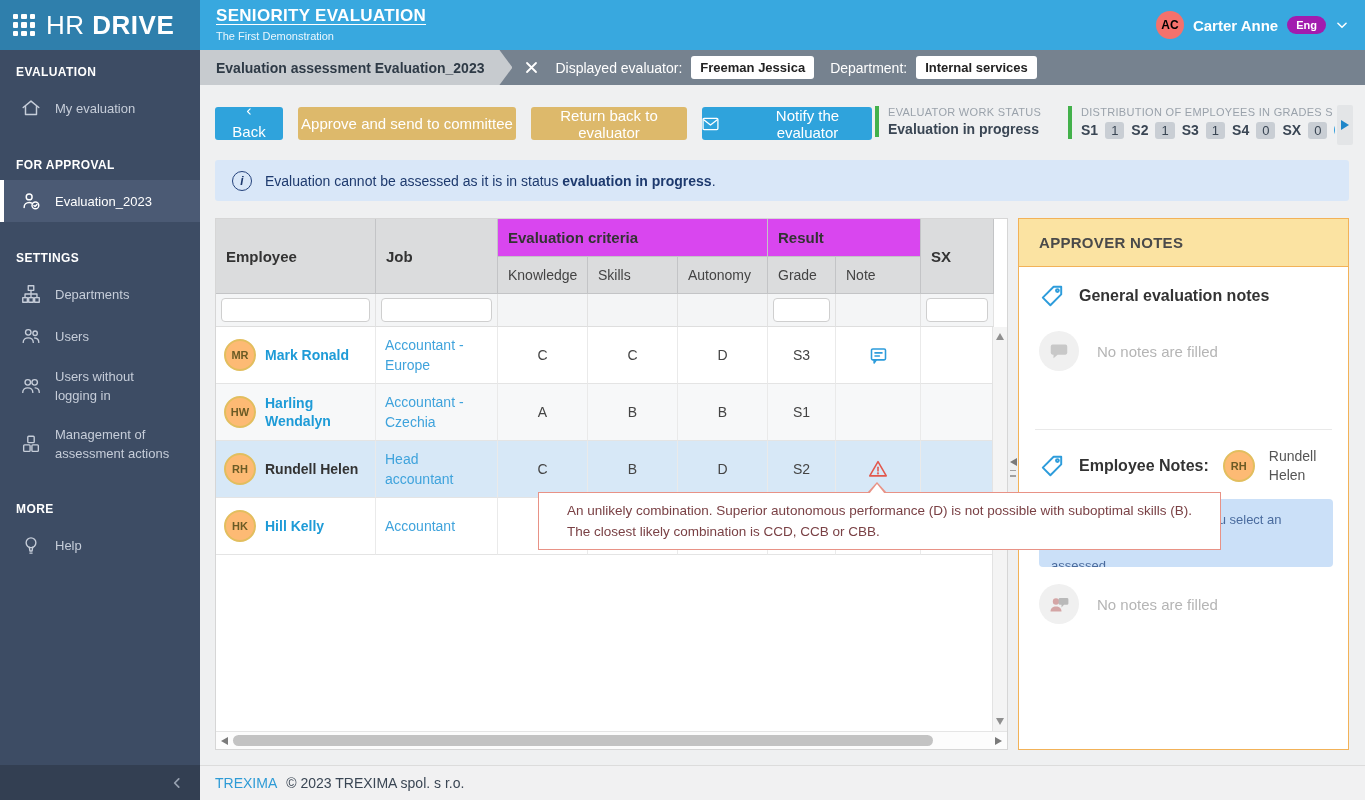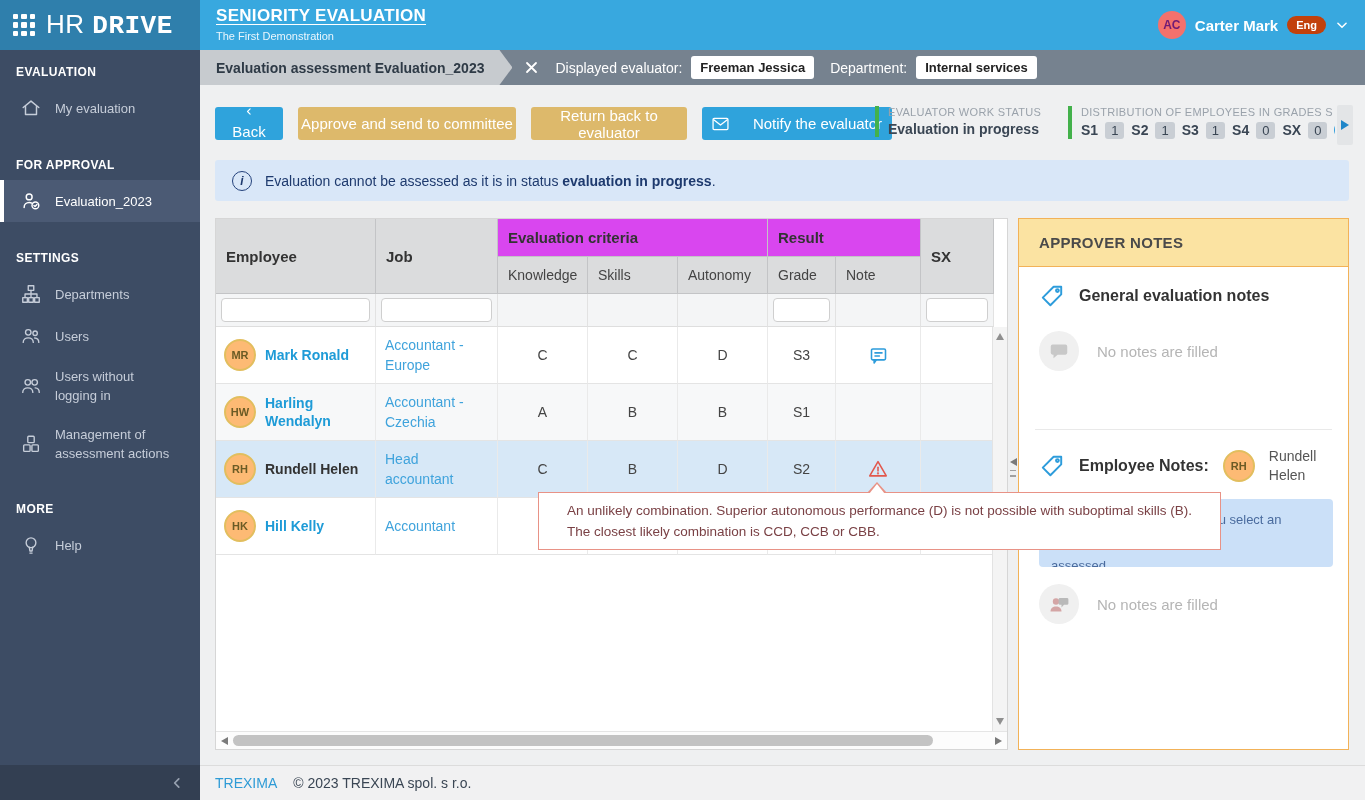--- a/index.html
+++ b/index.html
@@ -7,28 +7,28 @@
   body { font-family: "Liberation Sans", sans-serif; background:#EFF0F1; }
   .frame { position:relative; width:1365px; height:800px; overflow:hidden; background:#EFF0F1; }
 
   
   .topbar { position:absolute; left:0; top:0; width:1365px; height:50px; background:#38A8DF; display:flex; }
   .logo-box { width:200px; height:50px; background:#2F7FAC; display:flex; align-items:center; padding-left:13px; gap:11px; flex-shrink:0; }
   .grid-icon { width:22px; height:22px; display:grid; grid-template-columns:repeat(3,1fr); grid-template-rows:repeat(3,1fr); gap:3px; }
   .grid-icon span { background:#fff; border-radius:1px; }
   .logo-text { color:#fff; font-size:26px; line-height:26px; letter-spacing:.5px; white-space:nowrap; }
   .logo-hr { font-weight:100; }
-  .logo-drive { font-weight:800;font-family:Liberation Mono, monospace; }
+  .logo-drive { font-weight:800; }
   .title-box { padding:6px 0 0 16px; }
   .page-title { color:#fff; font-weight:700; font-size:17px; letter-spacing:.3px; text-decoration:underline; text-underline-offset:3px; }
   .page-subtitle { color:#EAF6FD; font-size:11px; margin-top:4px; }
   .user-box { margin-left:auto; display:flex; align-items:center; gap:9px; padding-right:16px; }
-  .avatar-red { width:28px; height:28px; border-radius:50%; background:#F4716C; color:#701a75; font-size:12px; font-weight:700; display:flex; align-items:center; justify-content:center; }
+  .avatar-red { width:28px; height:28px; border-radius:50%; background:#F4716C; color:#000000; font-size:12px; font-weight:700; display:flex; align-items:center; justify-content:center; }
   .user-name { color:#fff; font-weight:700; font-size:15px; }
-  .lang-pill { background:#c2410c; color:#fff; font-size:11px; font-weight:700; padding:3px 9px; border-radius:10px; }
+  .lang-pill { background:#a21caf; color:#fff; font-size:11px; font-weight:700; padding:3px 9px; border-radius:10px; }
 
   
   .sidebar { position:absolute; left:0; top:50px; width:200px; height:715px; background:#3D4C64; overflow:hidden; }
   .side-section { color:#fff; font-size:12px; font-weight:700; letter-spacing:.4px; padding:15px 16px 8px; }
   .side-item { display:flex; align-items:center; gap:13px; padding:10px 16px; color:#C6CDD9; font-size:13px; line-height:19px; cursor:pointer; border-left:4px solid transparent; margin-left:-4px; position:relative; left:4px; }
   .side-item.active { background:#4B5A74; border-left:4px solid #fff; color:#fff; }
   .side-item svg { flex-shrink:0; }
   .side-gap { height:14px; }
   .collapse-bar { position:absolute; left:0; top:765px; width:200px; height:35px; background:#333F52; display:flex; align-items:center; justify-content:flex-end; padding-right:16px; }
 
@@ -39,21 +39,21 @@
   .sub-label { color:#fff; font-size:14px; margin-left:16px; }
   .sub-badge { background:#fff; color:#222; font-size:13px; font-weight:600; padding:4px 9px; border-radius:3px; margin-left:9px; cursor:pointer; }
 
   
   .btn { position:absolute; height:33px; border:none; border-radius:3px; color:#fff; font-size:15px; font-family:inherit; display:flex; align-items:center; justify-content:center; gap:7px; cursor:pointer; }
   .btn-blue { background:#2FA3DC; }
   .btn-tan { background:#DDB96B; }
   .btn-back { left:215px; top:107px; width:68px;flex-direction:column; }
   .btn-approve { left:298px; top:107px; width:218px; }
   .btn-return { left:531px; top:107px; width:156px; }
-  .btn-notify { left:702px; top:107px; width:190px;gap:24px; }
+  .btn-notify { left:702px; top:107px; width:170px;gap:24px; }
 
   .status-block { position:absolute; top:106px; border-left:4px solid #43B14B; padding-left:9px; }
   .status-label { font-size:11px; color:#9AA2AB; letter-spacing:.3px; white-space:nowrap; }
   .status-value { font-size:14px; font-weight:700; color:#3A4654; margin-top:3px; }
   .status-work { left:875px; }
   .status-dist { left:1068px; width:267px; overflow:hidden; }
   .grades-row { display:flex; align-items:center; gap:7px; margin-top:3px; }
   .grade-label { font-size:14px; font-weight:700; color:#3A4654; }
   .grade-count { background:#C9CED4; border-radius:3px; padding:1px 6px; font-size:13px; color:#3A4654; }
   .q-icon { width:18px; height:18px; border-radius:50%; border:2px solid #2D9CDB; color:#2D9CDB; font-size:12px; font-weight:700; display:flex; align-items:center; justify-content:center; cursor:pointer; flex-shrink:0; }
@@ -113,21 +113,21 @@
   .np-emp-name { font-size:14px; color:#555; line-height:19px; width:62px; }
   .np-hint { position:absolute; left:20px; top:280px; width:294px; height:68px; background:#CBE0F8; border-radius:4px; padding:9px 12px; font-size:13px; color:#4A6B9E; line-height:23px; overflow:hidden; }
 
   
   .tooltip { position:absolute; left:538px; top:492px; background:#fff; border:1px solid #E89286; padding:7px 28px; z-index:50; width:max-content; max-width:690px; }
   .tooltip::before { content:""; position:absolute; left:328px; top:-11px; border-left:10px solid transparent; border-right:10px solid transparent; border-bottom:11px solid #E89286; }
   .tooltip::after { content:""; position:absolute; left:330px; top:-9px; border-left:8px solid transparent; border-right:8px solid transparent; border-bottom:10px solid #fff; }
   .tooltip div { font-size:13.5px; color:#7A4145; line-height:21px; white-space:nowrap; }
 
   
-  .footer { position:absolute; left:200px; top:765px; width:1165px; height:35px; background:#F1F1F2; border-top:1px solid #DCDCDC; display:flex; align-items:center; padding-left:15px; font-size:14px; color:#3A4654; gap:16px; }
+  .footer { position:absolute; left:200px; top:765px; width:1165px; height:35px; background:#F1F1F2; border-top:1px solid #DCDCDC; display:flex; align-items:center; padding-left:15px; font-size:14px; color:#3A4654; gap:9px; }
   .footer-link { color:#2E9BD6; cursor:pointer; }
 
   .note-msg-icon, .warn-icon { display:flex; cursor:pointer; }
 </style>
 </head>
 <body>
 
 <div class="frame">
 
   <header class="topbar">
@@ -144,21 +144,21 @@
           <span></span>
       </div>
       <div class="logo-text"><span class="logo-hr">HR</span> <span class="logo-drive">DRIVE</span></div>
     </div>
     <div class="title-box">
       <div class="page-title">SENIORITY EVALUATION</div>
       <div class="page-subtitle">The First Demonstration</div>
     </div>
     <div class="user-box">
       <div class="avatar-red">AC</div>
-      <div class="user-name">Carter Mark</div>
+      <div class="user-name">Carter Anne</div>
       <div class="lang-pill">Eng</div>
       <svg width="14" height="14" viewBox="0 0 24 24" fill="none" stroke="#fff" stroke-width="2.6" stroke-linecap="round" stroke-linejoin="round">
           <path d="M5 9 l7 7 7-7"></path>
         </svg>
     </div>
   </header>
 
   <aside class="sidebar">
     <div class="side-section">EVALUATION</div>
     <div class="side-item">

